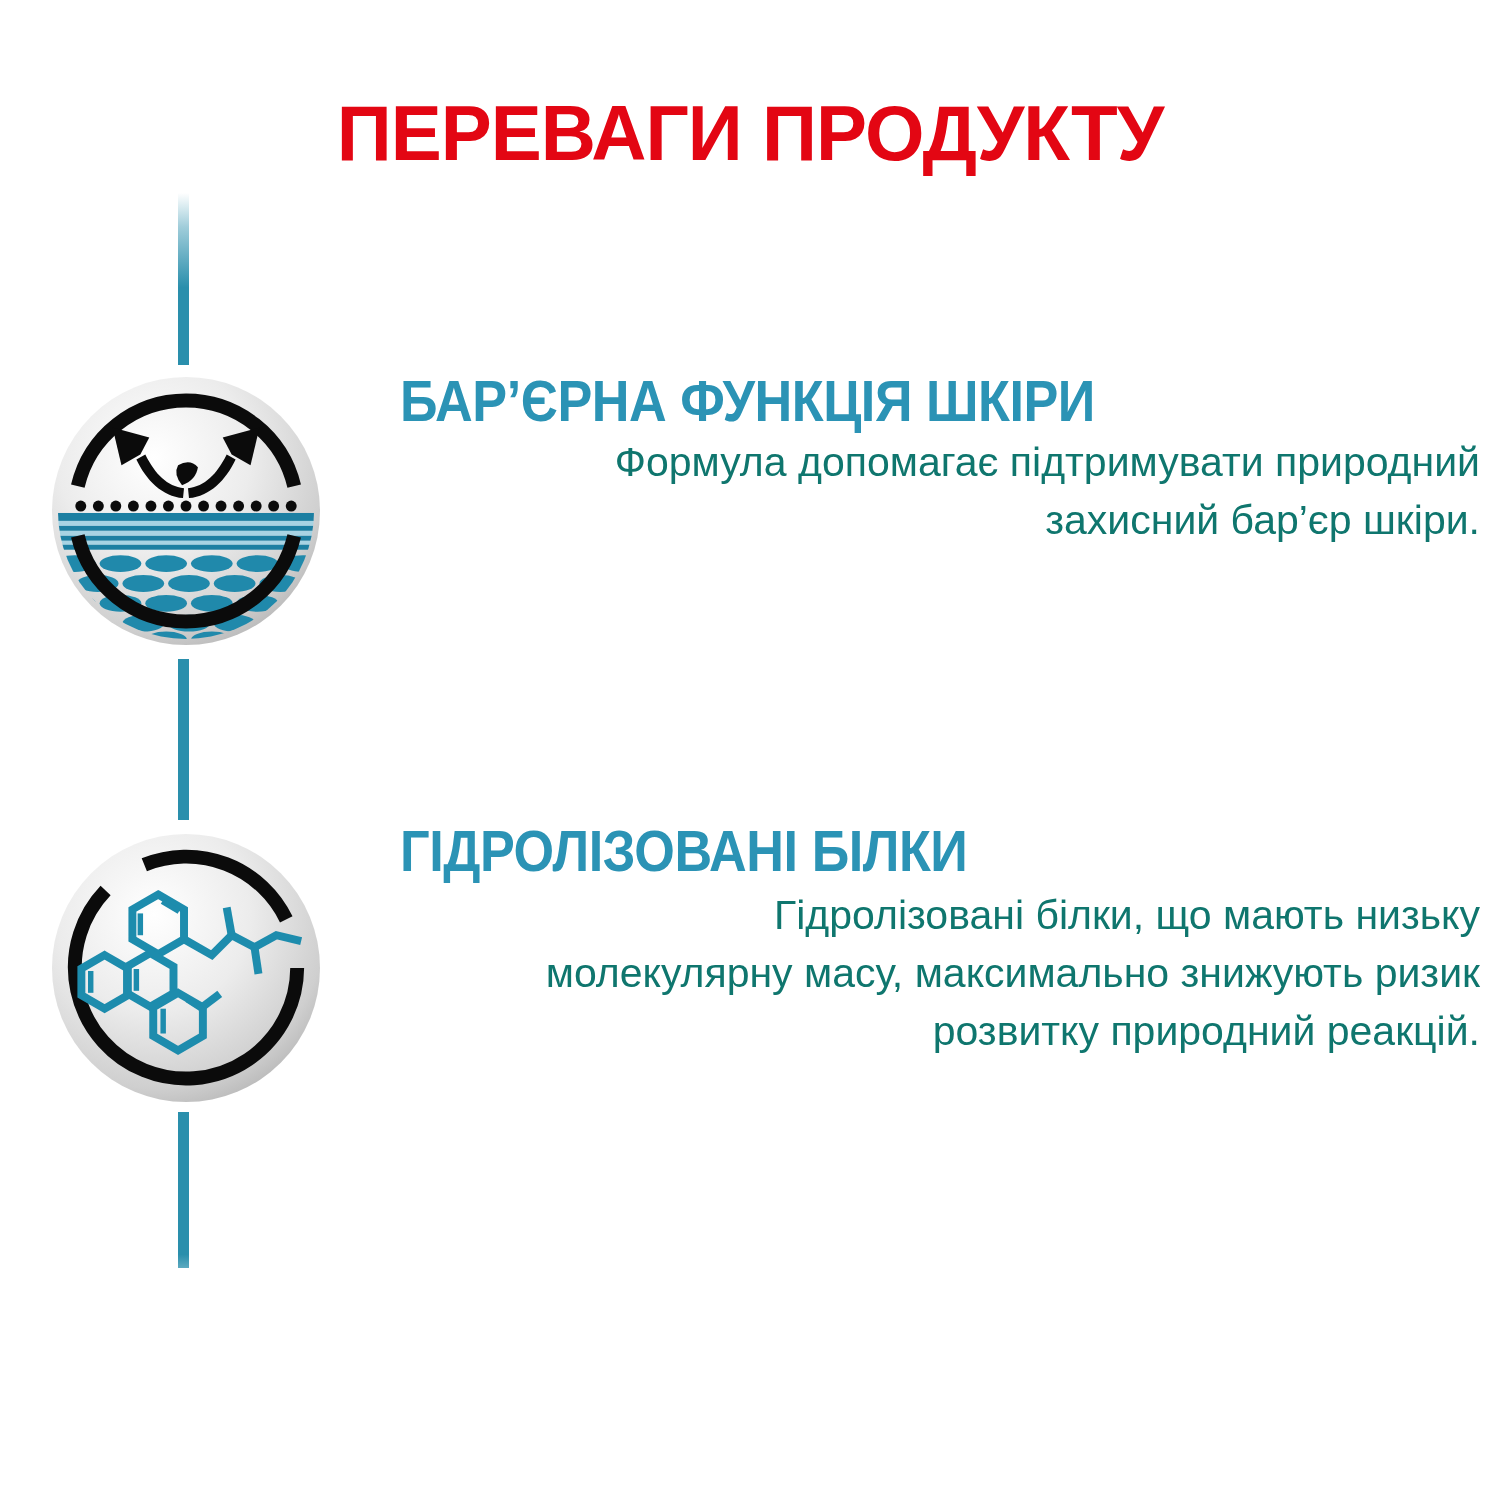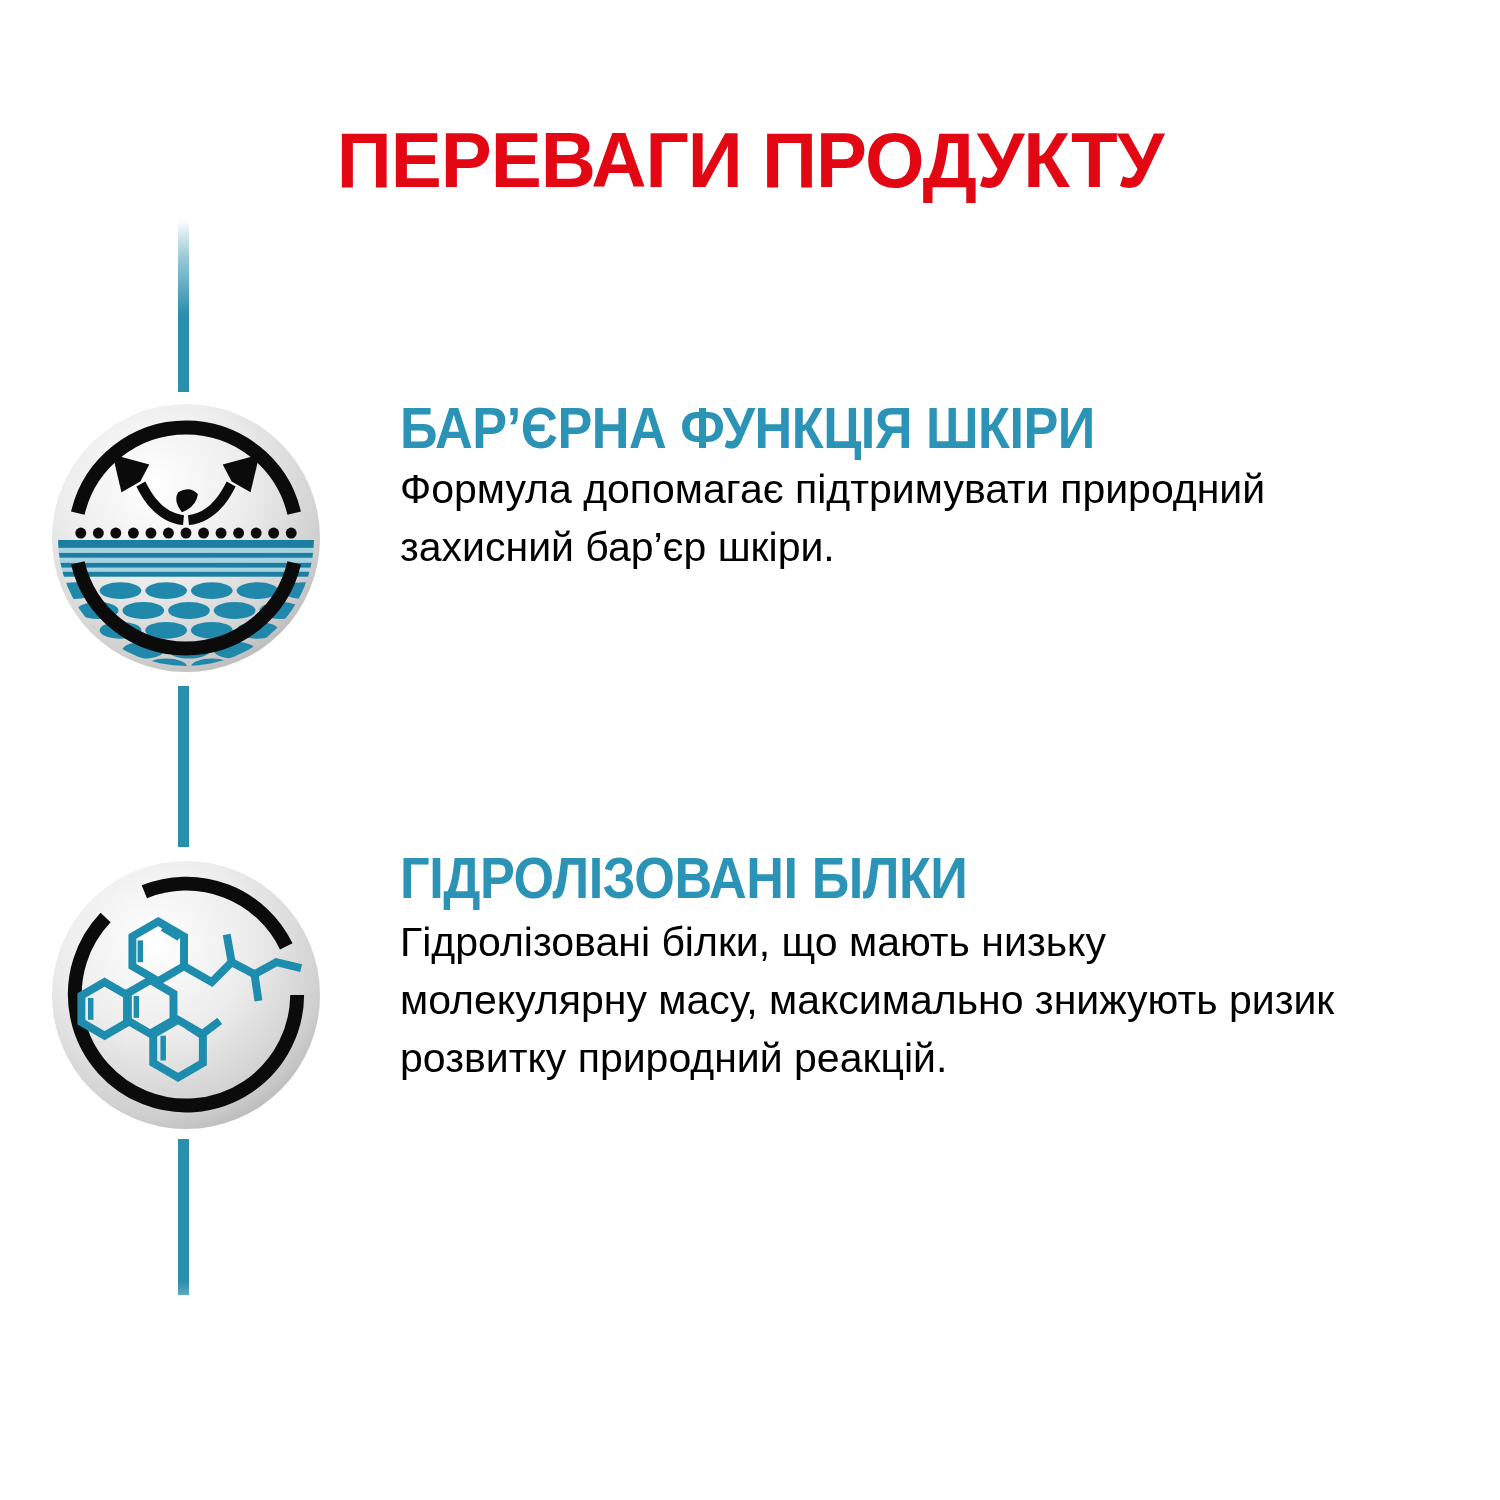--- a/index.html
+++ b/index.html
@@ -2,21 +2,20 @@
 <html><head>
 <meta charset="utf-8">
 <style>
   html,body{margin:0;padding:0;background:#ffffff;}
   .page{
     position:relative;
     width:1500px;height:1268px;
     background:#ffffff;
     overflow:hidden;
     font-family:"Liberation Sans","DejaVu Sans",sans-serif;
-    margin-top:27px;
   }
   
   .page-title{
     position:absolute;left:0;top:40px;width:1500px;
     text-align:center;
     font-size:78px;line-height:82px;font-weight:700;
     letter-spacing:-1px;
     color:#E30613;
     transform:scaleX(0.98);transform-origin:center;
     white-space:nowrap;
@@ -37,25 +36,26 @@
   .benefit-heading{
     position:absolute;left:400px;margin:0;
     font-size:58px;line-height:58px;font-weight:700;
     color:#2B93B5;letter-spacing:-0.5px;
     transform:scaleX(0.9);transform-origin:left center;
     white-space:nowrap;
   }
   .benefit-heading.h1{top:372px;}
   .benefit-heading.h2{top:822px;}
   .benefit-body{
-    position:absolute;left:400px;margin:0;
+    position:absolute;left:420px;margin:0;
     width:1060px;
     font-size:41px;line-height:58px;font-weight:400;
-    color:#000000;
+    color:#0f766e;
     white-space:pre-line;
+    text-align:right;
   }
   .benefit-body.p1{top:433px;}
   .benefit-body.p2{top:886px;}
   
   .ribbon{position:absolute;top:1405px;height:25px;background:#E30613;}
   .ribbon.left{left:0;width:92px;
     clip-path:polygon(0 0,86% 0,100% 100%,0 100%);}
   .ribbon.right{left:270px;width:1145px;
     background:linear-gradient(90deg,#E30613 0%,#E30613 76%,rgba(227,6,19,0) 99%);
     clip-path:polygon(8px 0,100% 0,100% 100%,0 100%);}

